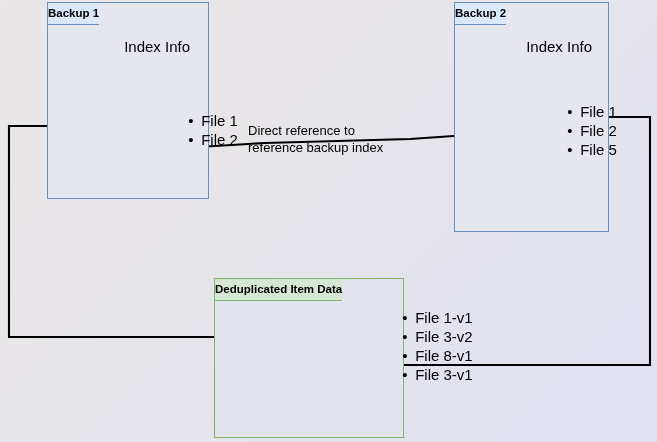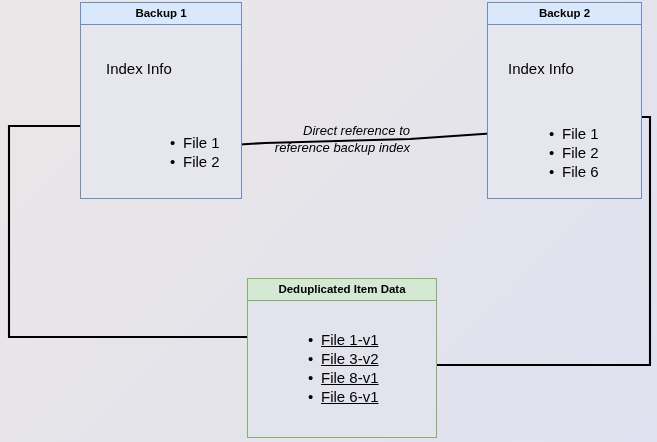--- a/index.html
+++ b/index.html
@@ -24,22 +24,21 @@
     top: 0;
     width: 657px;
     height: 442px;
     overflow: visible;
   }
   .node {
     position: absolute;
     box-sizing: border-box;
     border: 1px solid;
     display: flex;
-    flex-direction: column;
-    margin-left: 33px;
+    flex-direction: row;
   }
   .node.blue {
     border-color: #6c8ebf;
     background: #e6e6ef;
   }
   .node.green {
     border-color: #82b366;
     background: #e3e3ee;
   }
   .node-header {
@@ -86,26 +85,25 @@
   .file-list li::before {
     content: "\2022";
     position: absolute;
     left: -13px;
     top: 0;
     font-size: 15px;
     line-height: 19px;
   }
   .edge-label {
     position: absolute;
-    text-align: right;
+    text-align: left;
     font-size: 13px;
     line-height: 17px;
     color: #000;
     white-space: nowrap;
-    font-style: italic;
   }
 </style>
 </head>
 <body>
 
 <div id="canvas">
 
   <svg class="edges" viewBox="0 0 657 442" xmlns="http://www.w3.org/2000/svg">
     <defs>
       <marker id="arrow-left" markerWidth="12" markerHeight="9" refX="11" refY="4.5" orient="auto" markerUnits="userSpaceOnUse">
@@ -130,40 +128,40 @@
     <div class="node-header">Backup 1</div>
     <div class="node-body">
       <div class="index-label" style="left:25px; top:35px;">Index Info</div>
       <ul class="file-list" style="left:85px; top:108px;">
         <li>File 1</li>
         <li>File 2</li>
       </ul>
     </div>
   </div>
 
-  <div class="node blue" style="left:454px; top:2px; width:155px; height:197px;">
+  <div class="node blue" style="left:454px; top:2px; width:155px; height:230px;">
     <div class="node-header">Backup 2</div>
     <div class="node-body">
       <div class="index-label" style="left:20px; top:35px;">Index Info</div>
       <ul class="file-list" style="left:57px; top:99px;">
         <li>File 1</li>
         <li>File 2</li>
-        <li>File 6</li>
+        <li>File 5</li>
       </ul>
     </div>
   </div>
 
   <div class="node green" style="left:214px; top:278px; width:190px; height:160px;">
     <div class="node-header">Deduplicated Item Data</div>
     <div class="node-body">
-      <ul class="file-list" style="left:56px; top:29px;text-decoration:underline;">
+      <ul class="file-list" style="left:56px; top:29px;">
         <li>File 1-v1</li>
         <li>File 3-v2</li>
         <li>File 8-v1</li>
-        <li>File 6-v1</li>
+        <li>File 3-v1</li>
       </ul>
     </div>
   </div>
 
   <div class="edge-label" style="left:248px; top:122px; width:162px;">
     <div>Direct reference to</div>
     <div>reference backup index</div>
   </div>
 
 </div>

